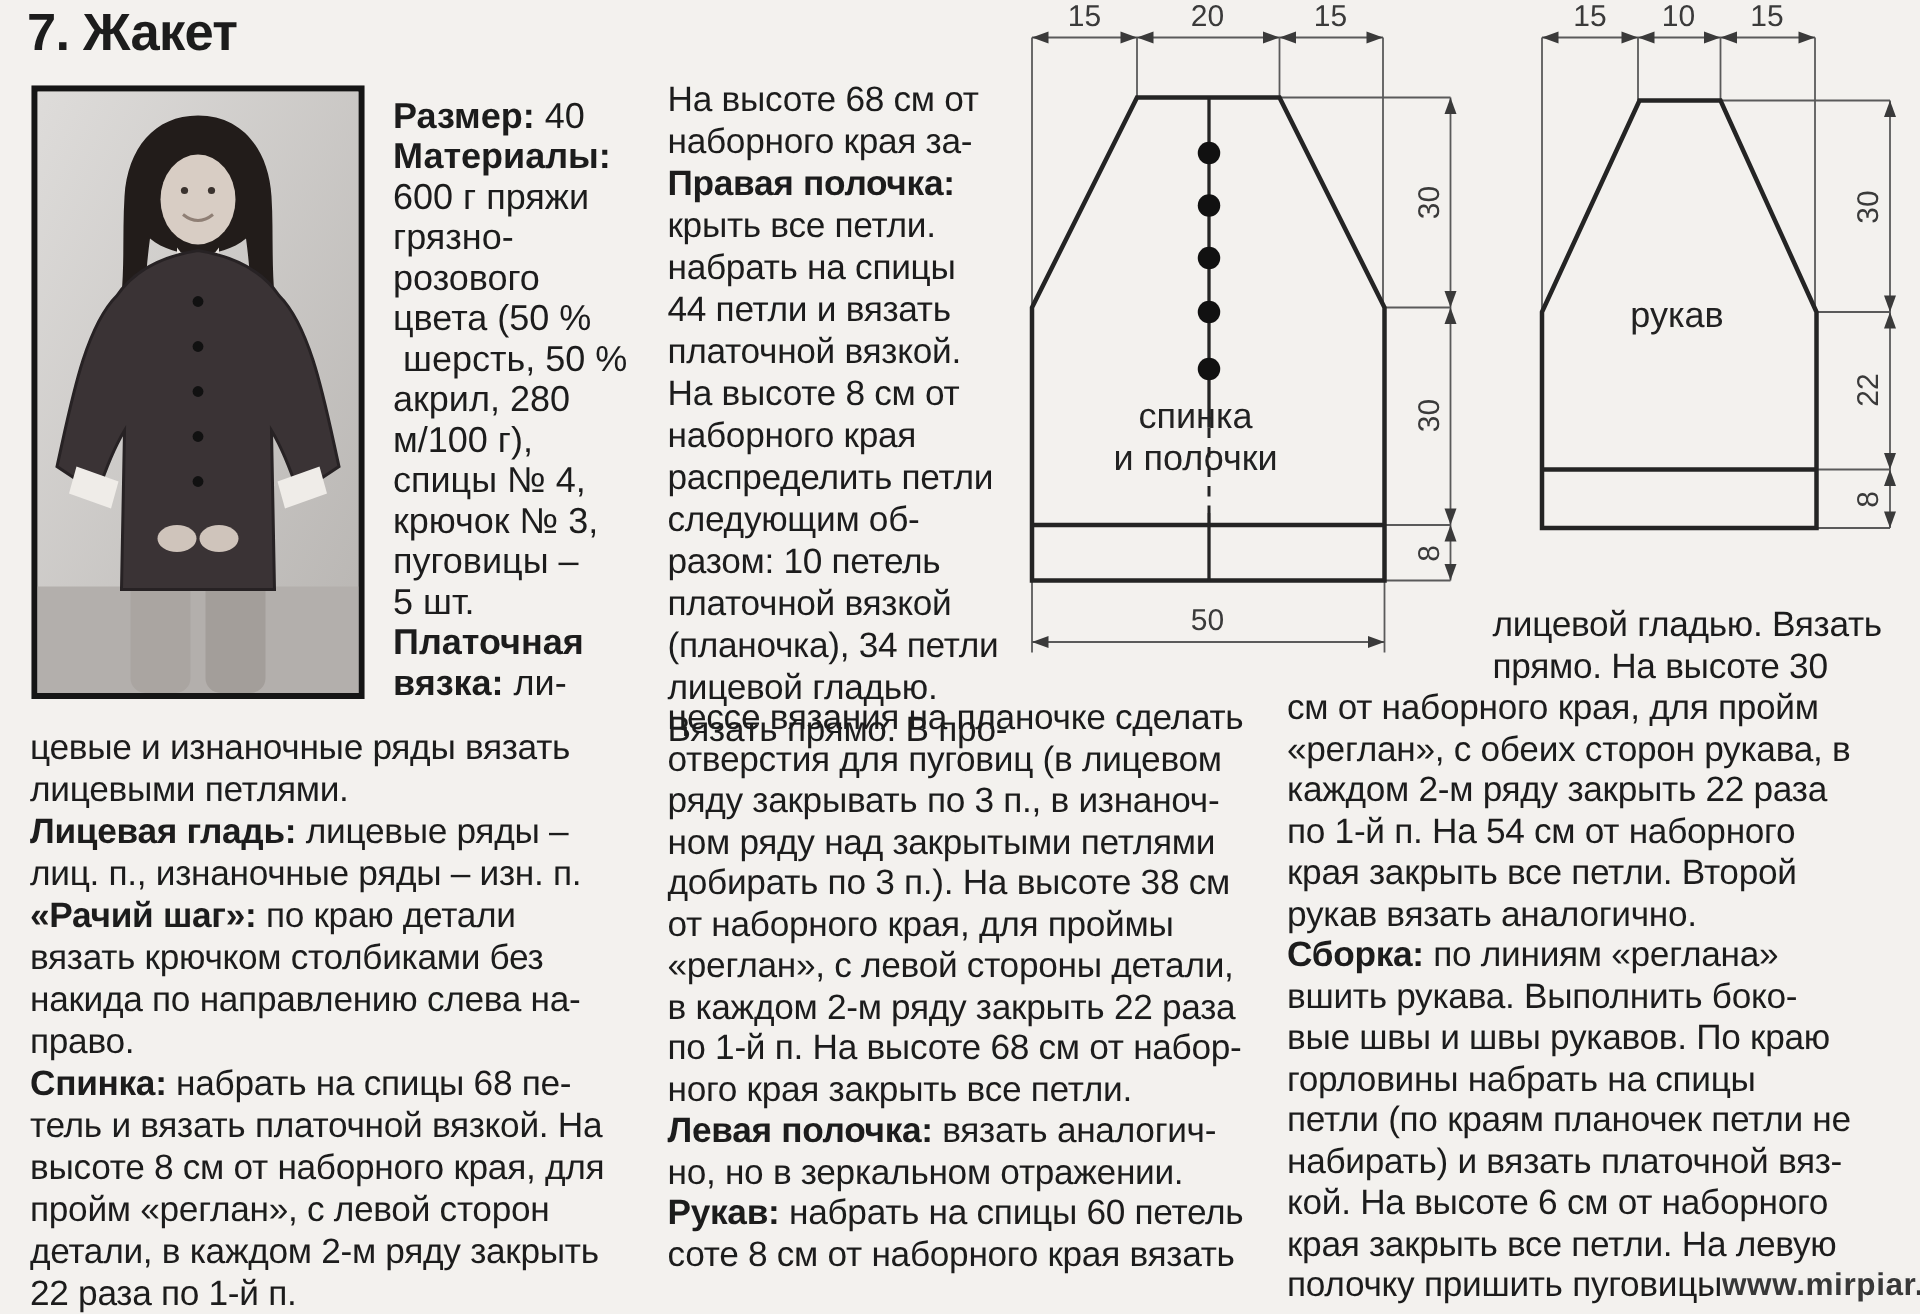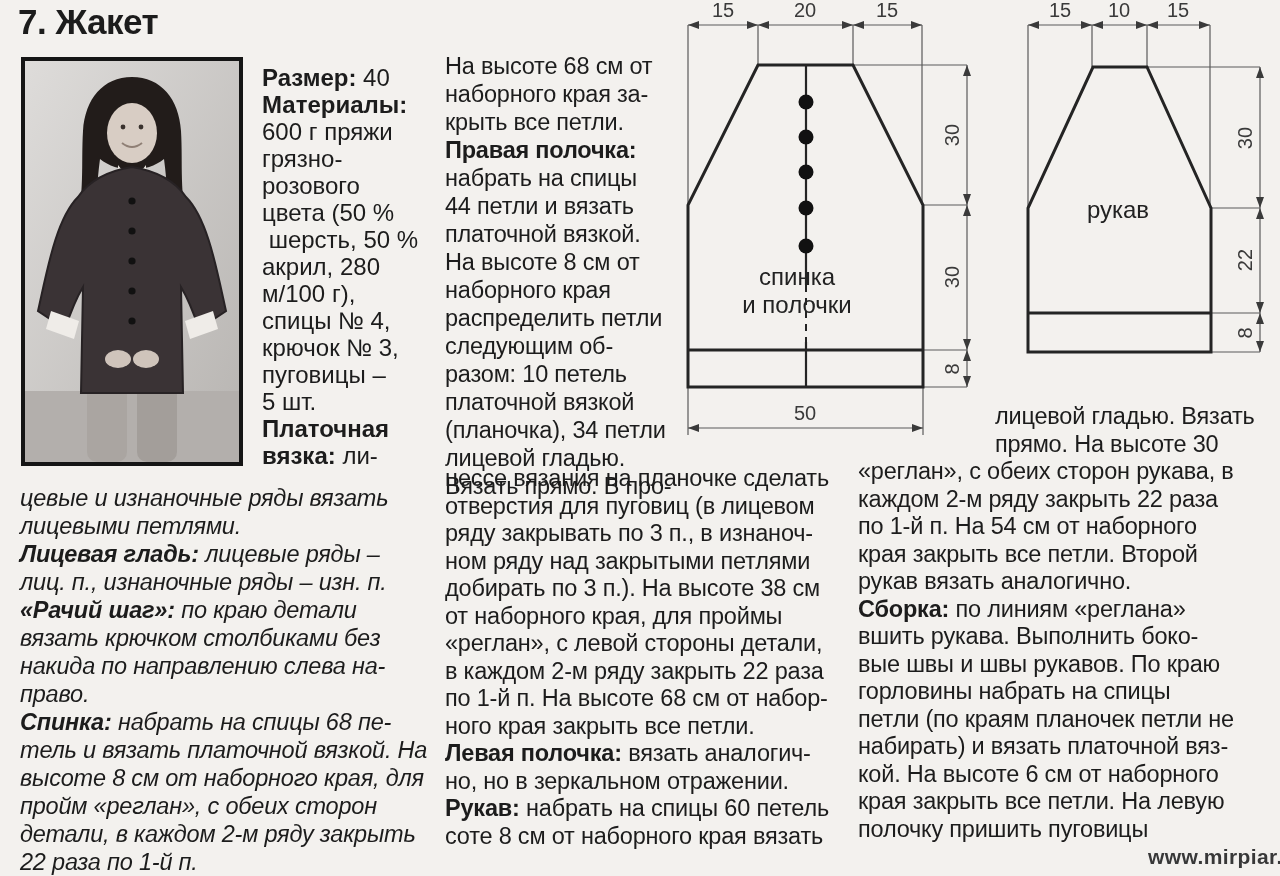--- a/index.html
+++ b/index.html
@@ -95,44 +95,44 @@
     <div class="ln"><span>акрил, 280</span></div>
     <div class="ln"><span>м/100 г),</span></div>
     <div class="ln"><span>спицы № 4,</span></div>
     <div class="ln"><span>крючок № 3,</span></div>
     <div class="ln"><span>пуговицы –</span></div>
     <div class="ln"><span>5 шт.</span></div>
     <div class="ln"><span class="b">Платочная</span></div>
     <div class="ln"><span class="b">вязка:</span><span> ли-</span></div>
   </div>
 
-<div class="abs body-text" style="left:20px;top:484px;font-style:italic;">
+<div class="abs body-text" style="left:20px;top:484px;">
 
 <div class="ln"><span>цевые и изнаночные ряды вязать</span></div>
     <div class="ln"><span>лицевыми петлями.</span></div>
     <div class="ln"><span class="b">Лицевая гладь:</span><span> лицевые ряды –</span></div>
     <div class="ln"><span>лиц. п., изнаночные ряды – изн. п.</span></div>
     <div class="ln"><span class="b">«Рачий шаг»:</span><span> по краю детали</span></div>
     <div class="ln"><span>вязать крючком столбиками без</span></div>
     <div class="ln"><span>накида по направлению слева на-</span></div>
     <div class="ln"><span>право.</span></div>
     <div class="ln"><span class="b">Спинка:</span><span> набрать на спицы 68 пе-</span></div>
     <div class="ln"><span>тель и вязать платочной вязкой. На</span></div>
     <div class="ln"><span>высоте 8 см от наборного края, для</span></div>
-    <div class="ln"><span>пройм «реглан», с обеих сторон</span></div>
+    <div class="ln"><span>пройм «реглан», с левой сторон</span></div>
     <div class="ln"><span>детали, в каждом 2-м ряду закрыть</span></div>
     <div class="ln"><span>22 раза по 1-й п.</span></div>
   </div>
 
 <div class="abs body-text" style="left:445px;top:17px;margin-top:35px;">
 
 <div class="ln"><span>На высоте 68 см от</span></div>
     <div class="ln"><span>наборного края за-</span></div>
+    <div class="ln"><span class="b">Правая полочка:</span></div>
     <div class="ln"><span>крыть все петли.</span></div>
-    <div class="ln"><span class="b">Правая полочка:</span></div>
     <div class="ln"><span>набрать на спицы</span></div>
     <div class="ln"><span>44 петли и вязать</span></div>
     <div class="ln"><span>платочной вязкой.</span></div>
     <div class="ln"><span>На высоте 8 см от</span></div>
     <div class="ln"><span>наборного края</span></div>
     <div class="ln"><span>распределить петли</span></div>
     <div class="ln"><span>следующим об-</span></div>
     <div class="ln"><span>разом: 10 петель</span></div>
     <div class="ln"><span>платочной вязкой</span></div>
     <div class="ln"><span>(планочка), 34 петли</span></div>
@@ -272,20 +272,21 @@
 </svg>
 
 <div class="abs right-text" style="left:995px;top:403px;">
 
 <div class="ln"><span>лицевой гладью. Вязать</span></div>
     <div class="ln"><span>прямо. На высоте 30</span></div>
   </div>
 
 <div class="abs right-text" style="left:858px;top:458px;">
 
+<div class="ln"><span>см от наборного края, для пройм</span></div>
     <div class="ln"><span>«реглан», с обеих сторон рукава, в</span></div>
     <div class="ln"><span>каждом 2-м ряду закрыть 22 раза</span></div>
     <div class="ln"><span>по 1-й п. На 54 см от наборного</span></div>
     <div class="ln"><span>края закрыть все петли. Второй</span></div>
     <div class="ln"><span>рукав вязать аналогично.</span></div>
     <div class="ln"><span class="b">Сборка:</span><span> по линиям «реглана»</span></div>
     <div class="ln"><span>вшить рукава. Выполнить боко-</span></div>
     <div class="ln"><span>вые швы и швы рукавов. По краю</span></div>
     <div class="ln"><span>горловины набрать на спицы</span></div>
     <div class="ln"><span>петли (по краям планочек петли не</span></div>

